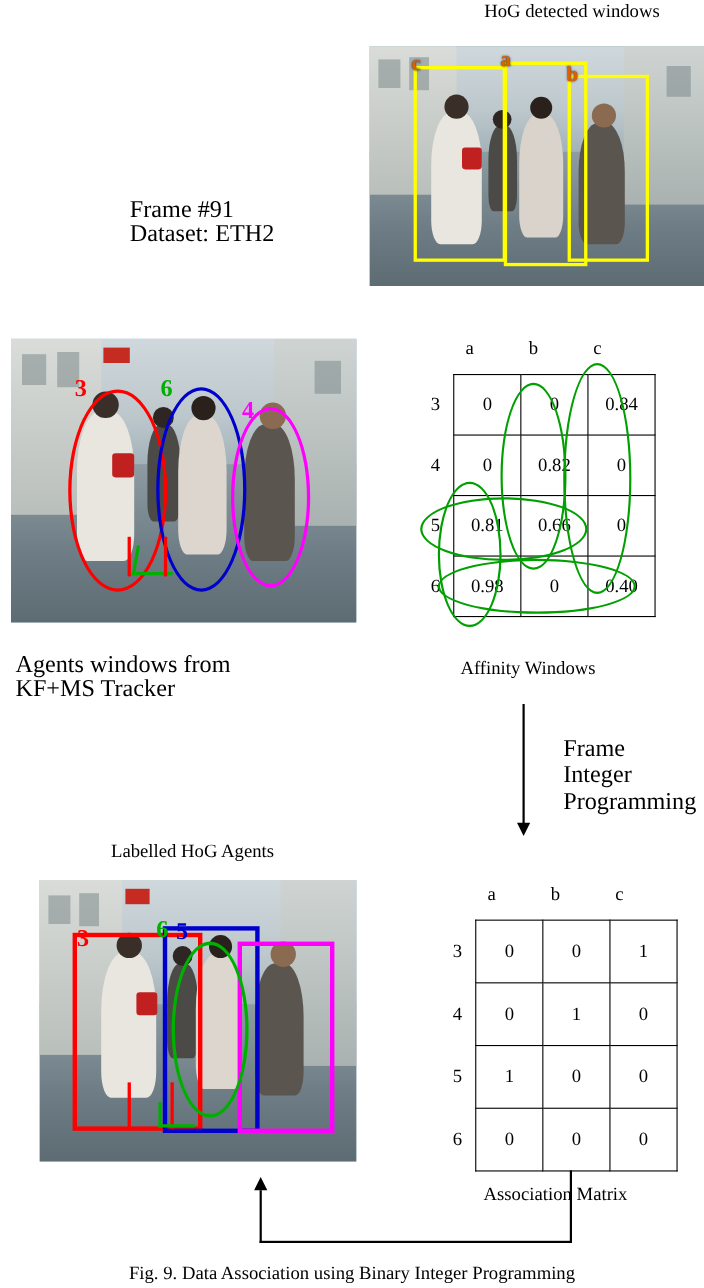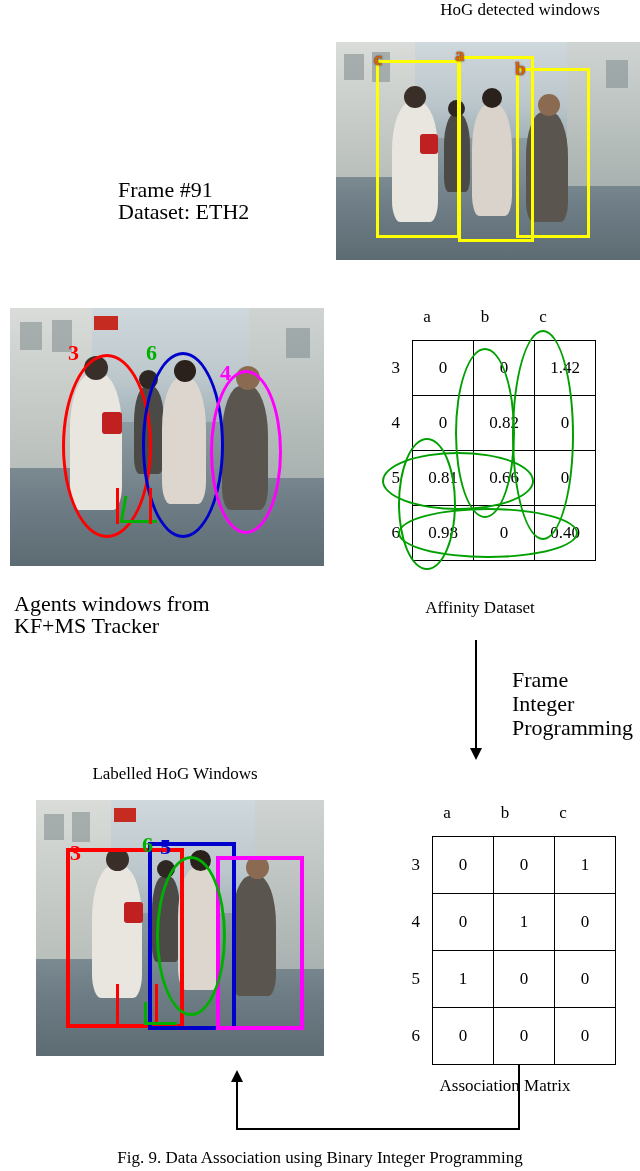--- a/index.html
+++ b/index.html
@@ -200,21 +200,21 @@
 <div class="colhdr" style="left:405px;top:307px;width:44px;">a</div>
 <div class="colhdr" style="left:463px;top:307px;width:44px;">b</div>
 <div class="colhdr" style="left:521px;top:307px;width:44px;">c</div>
 
 <table class="matrix" style="left:365px; top:340px;">
   <tbody>
       <tr>
     <td class="rowhdr" style="width:34px;height:52px;">3</td>
     <td style="width:58px;height:52px;">0</td>
     <td style="width:58px;height:52px;">0</td>
-    <td style="width:58px;height:52px;">1.42</td>
+    <td style="width:58px;height:52px;">0.84</td>
   </tr>
   <tr>
     <td class="rowhdr" style="height:52px;">4</td>
     <td style="height:52px;">0</td>
     <td style="height:52px;">0.82</td>
     <td style="height:52px;">0</td>
   </tr>
   <tr>
     <td class="rowhdr" style="height:52px;">5</td>
     <td style="height:52px;">0.81</td>
@@ -229,30 +229,30 @@
   </tr>
 </tbody>
   </table>
 
 <div class="ellipse green-ellipse" style="left:512px;top:330px;width:62px;height:210px;"></div>
 <div class="ellipse green-ellipse" style="left:455px;top:348px;width:60px;height:170px;"></div>
 <div class="ellipse green-ellipse" style="left:398px;top:438px;width:58px;height:132px;"></div>
 <div class="ellipse green-ellipse" style="left:382px;top:452px;width:152px;height:58px;"></div>
 <div class="ellipse green-ellipse" style="left:398px;top:508px;width:180px;height:50px;"></div>
 
-<div class="fig-caption abs" style="left:370px; top:598px; width:220px; text-align:center;">Affinity Dataset</div>
+<div class="fig-caption abs" style="left:370px; top:598px; width:220px; text-align:center;">Affinity Windows</div>
 
 <div class="arrowline" style="left:475px; top:640px; width:2px; height:110px;"></div>
 <div class="arrowhead" style="left:470px; top:748px; border-top:12px solid #000;"></div>
 
 <div class="caption-text abs" style="left:512px;top:666px;">Frame</div>
 <div class="caption-text abs" style="left:512px;top:690px;">Integer</div>
 <div class="caption-text abs" style="left:512px;top:714px;">Programming</div>
 
-<div class="fig-caption abs" style="left:30px; top:764px; width:290px; text-align:center;">Labelled HoG Windows</div>
+<div class="fig-caption abs" style="left:30px; top:764px; width:290px; text-align:center;">Labelled HoG Agents</div>
 
 <div class="photo" style="left:36px; top:800px; width:288px; height:256px;">
   <div class="sky"></div>
   <div class="ground"></div>
   <div class="bldgL"></div>
   <div class="bldgR"></div>
   <div class="win" style="left:8px;top:14px;width:20px;height:26px;"></div>
   <div class="win" style="left:36px;top:12px;width:18px;height:30px;"></div>
   <div style="position:absolute;left:78px;top:8px;width:22px;height:14px;background:#c52b20;"></div>
 

